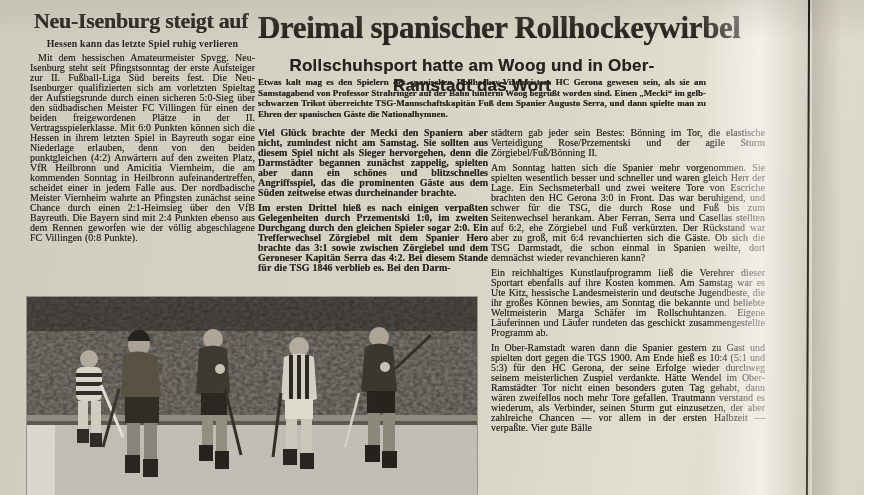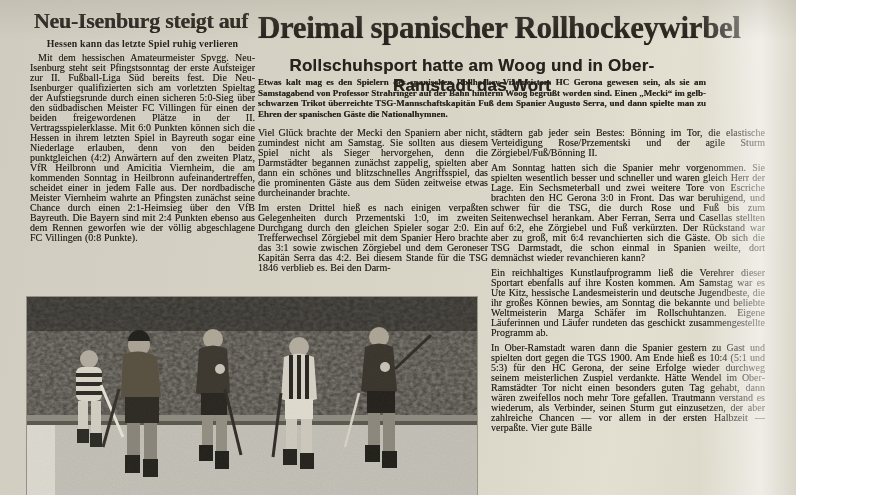--- a/index.html
+++ b/index.html
@@ -1,18 +1,18 @@
 <!DOCTYPE html>
 <html><head>
 <meta charset="utf-8">
 <style>
   html,body{margin:0;padding:0;}
   .page{
     position:relative;
-    width:796px;height:495px;
+    width:864px;height:495px;
     overflow:hidden;
     background:linear-gradient(100deg,#d0ccc0 0%,#d6d2c4 40%,#dad6c8 62%,#e3dfd1 78%,#d9d5c6 100%);
     font-family:"Liberation Serif","DejaVu Serif",serif;
     color:#26231e;
   }
   .sheen{position:absolute;pointer-events:none;}
   .sheen.a{left:700px;top:0;width:110px;height:495px;
     background:linear-gradient(90deg,rgba(255,255,255,0) 0%,rgba(255,255,255,.55) 55%,rgba(190,185,170,.35) 100%);}
   .sheen.b{left:0;top:0;width:880px;height:40px;
     background:linear-gradient(180deg,rgba(160,155,140,.25),rgba(160,155,140,0));}
@@ -56,21 +56,21 @@
     font-family:"Liberation Sans","DejaVu Sans",sans-serif;
     font-size:17px;font-weight:bold;text-align:center;margin:7px;
     letter-spacing:.2px;
     text-shadow:0 0 .5px rgba(30,26,22,.6);
   }
   .lead{
     position:absolute;left:258px;top:68px;width:448px;
     font-size:9px;line-height:10.6px;font-weight:bold;text-align:justify;
     text-shadow:0 0 .5px rgba(40,35,28,.6);
   }
-  .col-a{position:absolute;left:258px;top:128px;width:230px;}
+  .col-a{position:absolute;left:258px;top:128px;width:230px;font-weight:bold;}
   .col-b{position:absolute;left:491px;top:128px;width:274px;height:367px;overflow:hidden;}
 
   
   .photo{
     position:absolute;left:27px;top:297px;width:450px;height:198px;
     background:#45423c;overflow:hidden;
     box-shadow:0 0 0 1px rgba(60,55,45,.4);
   }
 </style>
 </head>

